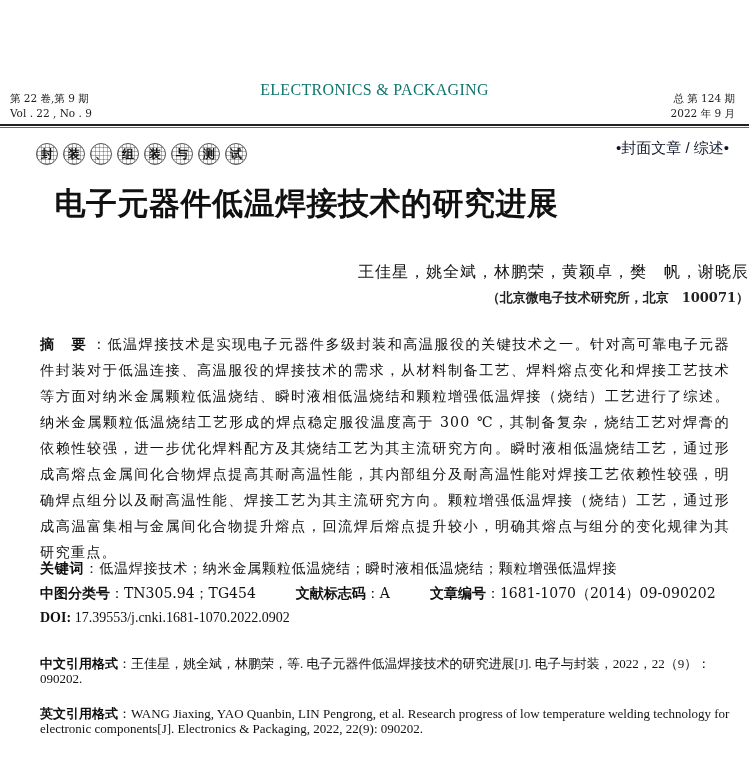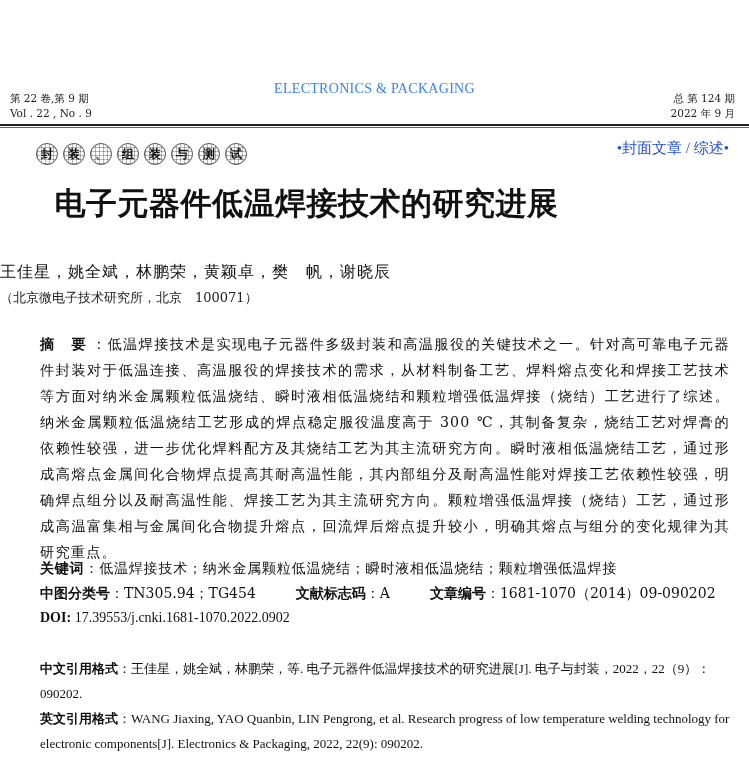--- a/index.html
+++ b/index.html
@@ -6,61 +6,61 @@
     body {
       width: 749px; height: 768px; overflow: hidden; position: relative;
       font-family: "DejaVu Serif", "Liberation Serif", serif; color: #111;
     }
     .abs { position: absolute; }
 
     
     .hdr-left { left: 10px; top: 91px; font-size: 10.5px; line-height: 15px; color: #222; }
     .hdr-center { left: 0; width: 749px; top: 78px; text-align: center; }
     .hdr-center .cn { font-size: 15px; letter-spacing: 11px; font-family: "DejaVu Sans", sans-serif; color: #111; }
-    .hdr-center .en { font-family: "Liberation Serif", serif; font-size: 14px; letter-spacing: 0.3px; margin-top: 3px; color: #3b82f6; }
+    .hdr-center .en { font-family: "Liberation Serif", serif; font-size: 16px; letter-spacing: 0.3px; margin-top: 3px; color: #0f766e; }
     .hdr-right { right: 14px; top: 91px; font-size: 10.5px; line-height: 15px; text-align: right; color: #222; }
     .hdr-rule1 { left: 0; width: 749px; top: 124px; height: 2px; background: #222; }
     .hdr-rule2 { left: 0; width: 749px; top: 127px; height: 1px; background: #666; }
 
     
     .column-tag { left: 36px; top: 143px; display: flex; align-items: center; }
     .circ {
       width: 22px; height: 22px; border-radius: 50%;
       border: 1px solid #555; box-sizing: border-box;
       display: flex; align-items: center; justify-content: center;
       font-family: "DejaVu Sans", sans-serif; font-weight: bold; font-size: 12px; color: #111;
       background-image:
         repeating-linear-gradient(0deg, rgba(0,0,0,0.28) 0 1px, transparent 1px 4px),
         repeating-linear-gradient(90deg, rgba(0,0,0,0.28) 0 1px, transparent 1px 4px);
       margin-right: 5px;
     }
-    .article-type { right: 20px; top: 139px; font-family: Liberation Serif, serif; font-size: 15px; color: #1d4ed8; }
+    .article-type { right: 20px; top: 139px; font-family: Liberation Sans, sans-serif; font-size: 15px; color: #0f172a; }
 
     
     .title { left: 0; width: 599px; top: 183px; text-align: center; font-family: "DejaVu Sans", sans-serif; font-size: 31px; font-weight: bold; letter-spacing: 0.5px; color: #111; margin-left: 7px; }
 
     
-    .authors { left: 0; width: 749px; top: 262px; text-align: left; font-size: 16px; letter-spacing: 1px; color: #111; }
-    .affil { left: 0; width: 749px; top: 289px; text-align: left; font-size: 13px; color: #222; }
+    .authors { left: 0; width: 749px; top: 262px; text-align: right; font-size: 16px; letter-spacing: 1px; color: #111; }
+    .affil { left: 0; width: 749px; top: 289px; text-align: right; font-size: 13px; color: #222; font-weight: bold; }
 
     
     .abstract { left: 40px; width: 690px; top: 331px; font-size: 14.2px; line-height: 26px; text-align: justify; letter-spacing: 1.2px; color: #111; }
     .abstract .lbl { font-family: "DejaVu Sans", sans-serif; font-weight: bold; letter-spacing: 6px; }
 
     .meta { left: 40px; font-size: 14px; color: #111; }
     .meta .lbl { font-family: "DejaVu Sans", sans-serif; font-weight: bold; }
     .kw { top: 560px; letter-spacing: 0.8px; }
     .clc { top: 585px; width: 700px; }
     .clc span.grp { display: inline-block; }
     .clc .g2 { margin-left: 40px; text-align: right; }
     .clc .g3 { margin-left: 40px; }
     .doi { top: 610px; font-family: "Liberation Serif", serif; }
     .doi .lbl { font-family: "Liberation Serif", serif; font-weight: bold; }
 
-    .cite { left: 40px; width: 690px; font-size: 13px; line-height: 25px; color: #111; font-family: "Liberation Serif", serif; }
+    .cite { left: 40px; width: 690px; font-size: 13px; line-height: 15px; color: #111; font-family: "Liberation Serif", serif; }
     .cite .lbl { font-family: "DejaVu Sans", sans-serif; font-weight: bold; font-size: 13px; }
     .cite-cn { top: 656px; }
     .cite-en { top: 706px; }
   </style>
 </head>
 <body>
 
 <div class="abs hdr-left">
   <div>第 22 卷,第 9 期</div>
   <div>Vol . 22 , No . 9</div>

